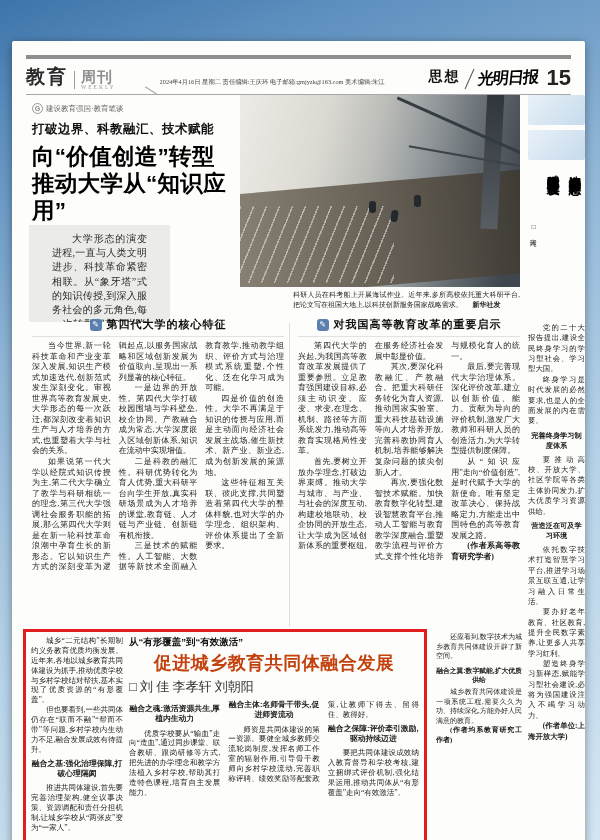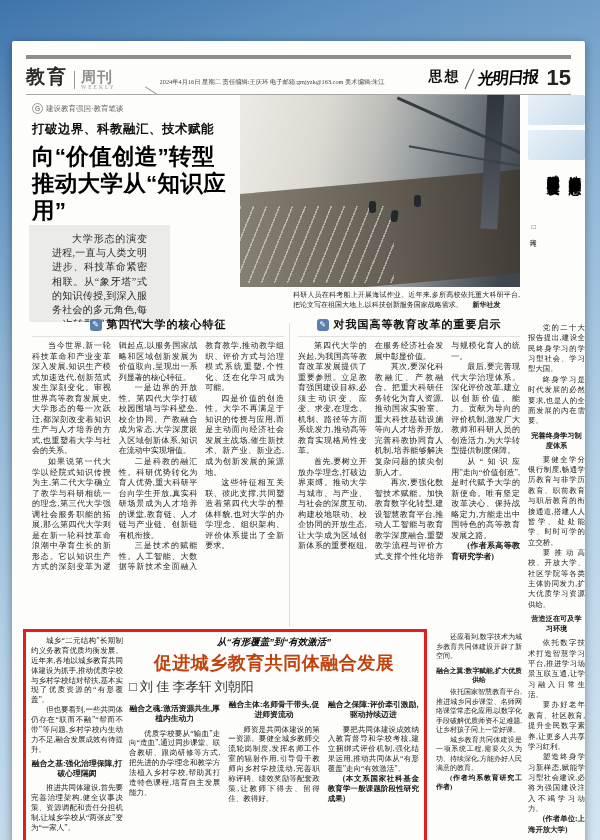--- a/index.html
+++ b/index.html
@@ -76,21 +76,21 @@
   .f-body,.ba-col1,.ba-body,.side-cont,.rc-body{font-size:8px;line-height:1.32;text-align:justify;overflow:hidden;}
   .para{margin:0;text-indent:2em;}
   .sub{font-family:"Liberation Sans",sans-serif;font-weight:bold;text-align:center;font-size:7.8px;margin:4px 0;text-indent:0;}
   .b{font-weight:bold;}
   
   .red-article{position:absolute;left:11px;top:588px;width:404px;height:218px;border:3px solid #e21d1d;
     box-sizing:border-box;background:#fdfdfb;padding:4px 5px;}
   .ba-inner{display:flex;gap:6px;height:100%;}
   .ba-col1{width:92px;font-size:7.5px;height:100%;}
   .ba-main{flex:1;display:flex;flex-direction:column;}
-  .ba-kicker{font-family:"Liberation Sans",sans-serif;font-weight:bold;font-size:9.5px;text-align:center;color:#111;font-style:italic;}
+  .ba-kicker{font-family:"Liberation Sans",sans-serif;font-weight:bold;font-size:9.5px;color:#111;}
   .ba-headline{font-family:"Liberation Sans",sans-serif;font-weight:900;font-size:18px;text-align:center;color:#c2410c;
     letter-spacing:.5px;margin-top:2px;}
   .ba-authors{font-size:13px;color:#333;margin:3px 0 4px 0;}
   .ba-body{flex:1;font-size:7.5px;column-gap:8px;}
   .side-cont{position:absolute;left:424px;top:592px;width:86px;height:212px;font-size:7px;line-height:1.36;}
   .side-cont .sub{font-size:6.8px;}
   
   .rightcol{position:absolute;left:516px;top:54px;width:57px;height:758px;}
   .deco{height:30px;border-radius:2px;background:linear-gradient(135deg,#e9f1f8,#c6dbec);margin-bottom:5px;}
   .vhead{display:flex;justify-content:center;height:152px;margin:4px 0 6px 0;}
@@ -205,49 +205,46 @@
         <div class="ba-kicker">从“有形覆盖”到“有效激活”</div>
         <div class="ba-headline">促进城乡教育共同体融合发展</div>
         <div class="ba-authors">□ 刘 佳  李孝轩  刘朝阳</div>
         <div class="ba-body cols3">
             <div class="sub">融合之魂:激活资源共生,厚植内生动力</div>
             <p class="para">优质学校要从“输血”走向“造血”,通过同步课堂、联合教研、跟岗研修等方式,把先进的办学理念和教学方法植入乡村学校,帮助其打造特色课程,培育自主发展能力。</p>
             <div class="sub">融合主体:名师骨干带头,促进师资流动</div>
             <p class="para">师资是共同体建设的第一资源。要健全城乡教师交流轮岗制度,发挥名师工作室的辐射作用,引导骨干教师向乡村学校流动,完善职称评聘、绩效奖励等配套政策,让教师下得去、留得住、教得好。</p>
             <div class="sub">融合之保障:评价牵引激励,驱动持续迈进</div>
             <p class="para">要把共同体建设成效纳入教育督导和学校考核,建立捆绑式评价机制,强化结果运用,推动共同体从“有形覆盖”走向“有效激活”。</p>
-            <p class="para b">(本文系国家社科基金教育学一般课题阶段性研究成果)</p>
           </div>
       </div>
     </div>
   </section>
 
   <div class="side-cont">
       <p class="para">还应看到,数字技术为城乡教育共同体建设开辟了新空间。</p>
       <div class="sub">融合之翼:数字赋能,扩大优质供给</div>
-      <p class="para">依托国家智慧教育平台,推进城乡同步课堂、名师网络课堂常态化应用,以数字化手段破解优质师资不足难题,让乡村孩子同上一堂好课。</p>
       <p class="para">城乡教育共同体建设是一项系统工程,需要久久为功、持续深化,方能办好人民满意的教育。</p>
       <p class="para b">(作者均系教育研究工作者)</p>
     </div>
 
   <aside class="rightcol">
     <div class="deco"></div>
     <div class="deco"></div>
     <div class="vhead">
       <div class="vtitle">
         <div>塑造终身学习新样态</div>
         <div>赋能学习型社会建设</div>
         <div class="vauthor">□ 宋纯</div>
       </div>
     </div>
     <div class="rc-body">
         <p class="para">党的二十大报告提出,建设全民终身学习的学习型社会、学习型大国。</p>
         <p class="para">终身学习是时代发展的必然要求,也是人的全面发展的内在需要。</p>
         <div class="sub">完善终身学习制度体系</div>
-        <p class="para">要健全学分银行制度,畅通学历教育与非学历教育、职前教育与职后教育的衔接通道,搭建人人皆学、处处能学、时时可学的立交桥。</p>
         <p class="para">要推动高校、开放大学、社区学院等各类主体协同发力,扩大优质学习资源供给。</p>
         <div class="sub">营造泛在可及学习环境</div>
         <p class="para">依托数字技术打造智慧学习平台,推进学习场景互联互通,让学习融入日常生活。</p>
         <p class="para">要办好老年教育、社区教育,提升全民数字素养,让更多人共享学习红利。</p>
         <p class="para">塑造终身学习新样态,赋能学习型社会建设,必将为强国建设注入不竭学习动力。</p>
         <p class="para b">(作者单位:上海开放大学)</p>
       </div>
   </aside>
 
 </div>

